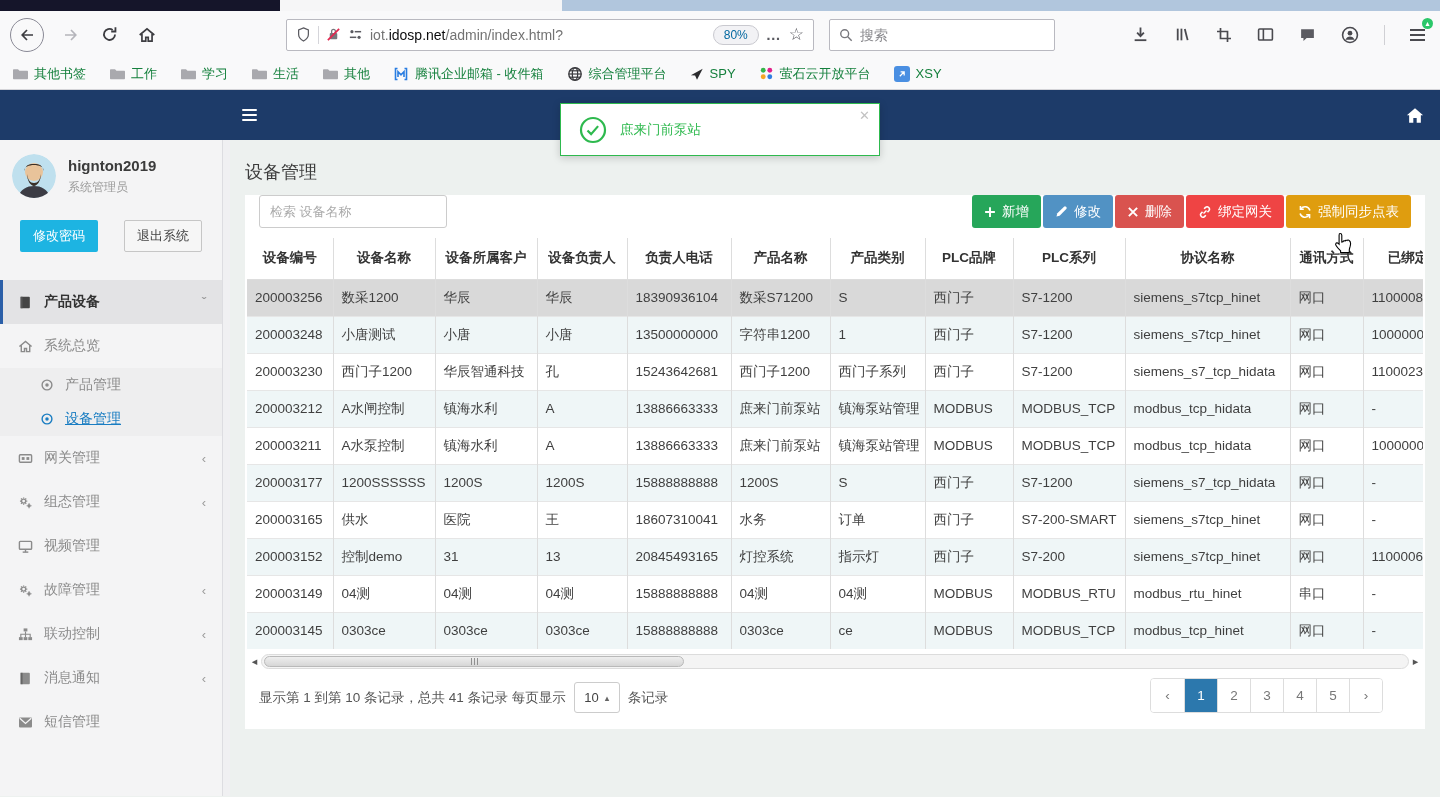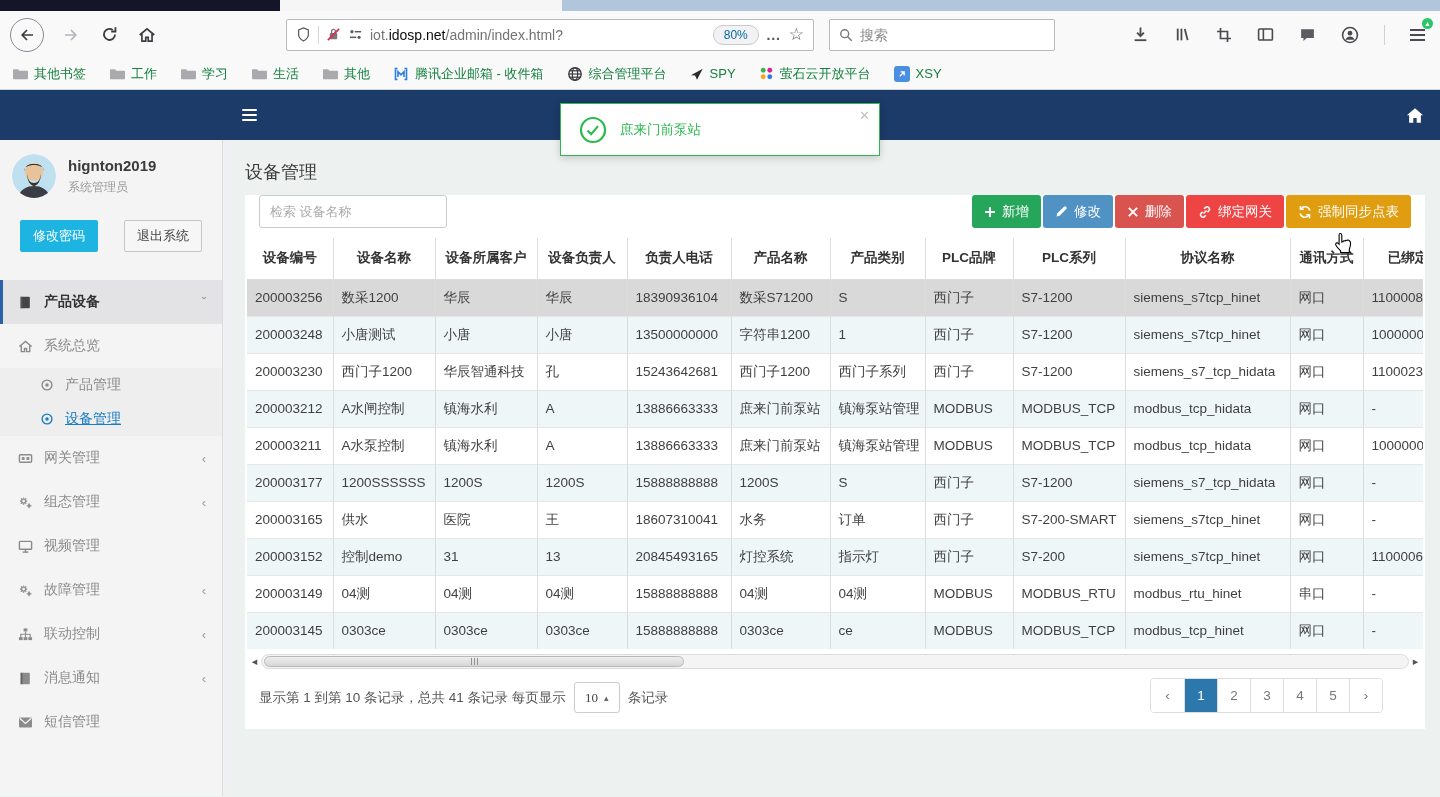--- a/index.html
+++ b/index.html
@@ -106,21 +106,21 @@
   
   .hscroll{margin-top:4px;display:flex;align-items:center;height:17px;padding:0 1px}
   .harrow{width:13px;text-align:center;font-size:11px;color:#555;line-height:17px}
   .htrack{flex:1;height:15px;background:#f4f4f4;border:1px solid #dcdcdc;border-radius:8px;position:relative}
   .hthumb{position:absolute;left:2px;top:1px;width:420px;height:11px;background:linear-gradient(#eee,#d6d6d6);border:1px solid #b9b9b9;border-radius:6px;display:flex;align-items:center;justify-content:center;gap:2px}
   .hthumb i{width:1px;height:7px;background:#909090}
 
   
   .pgrow{display:flex;align-items:flex-end;margin:8px 12px 0;justify-content:space-between}
   .pg-info{font-size:13.5px;color:#555;display:flex;align-items:center;gap:8px}
-  .pg-size{min-width:46px;height:31px;border:1px solid #ccc;border-radius:3px;background:#fff;display:flex;align-items:center;justify-content:center;gap:6px;font-size:13px;color:#444;font-family:Liberation Serif, serif}
+  .pg-size{min-width:46px;height:31px;border:1px solid #ccc;border-radius:3px;background:#fff;display:flex;align-items:center;justify-content:center;gap:6px;font-size:13px;color:#444;font-family:Liberation Sans, sans-serif}
   .caret{font-size:9px;color:#666}
   .pager{display:flex;border:1px solid #ddd;border-radius:4px;overflow:hidden;margin-right:28px;background:#fff}
   .pager button{width:33px;height:33px;border:none;background:#fff;color:#777;font-size:13.5px;border-left:1px solid #ddd;font-family:inherit}
   .pager > button.prevbtn{border-left:none}
   .pager button.active{background:#2c78ad;color:#fff}
   .pages-holder{display:contents}
 
   
   .toast{position:absolute;top:13px;left:560px;width:320px;height:53px;background:#fff;border:1px solid #2eb94e;box-shadow:0 2px 8px rgba(0,0,0,.18);display:flex;align-items:center;padding-left:18px;z-index:20}
   .toast-msg{margin-left:13px;color:#2eb94e;font-size:13.5px}

